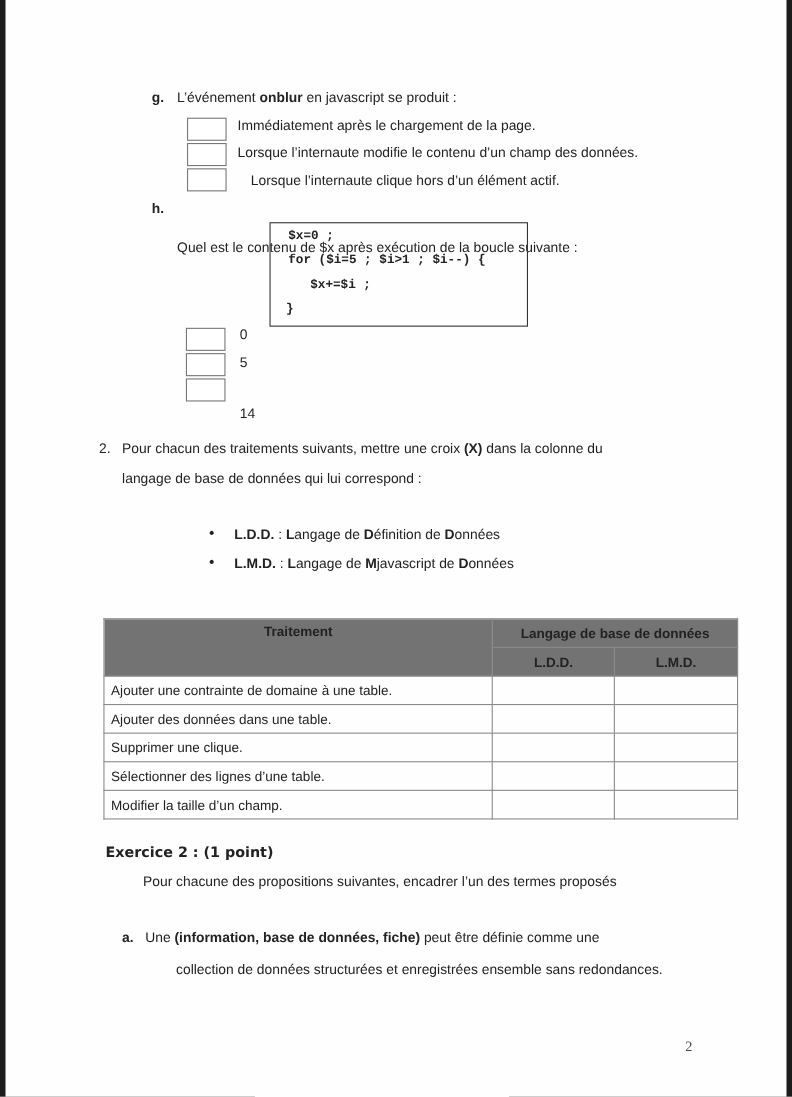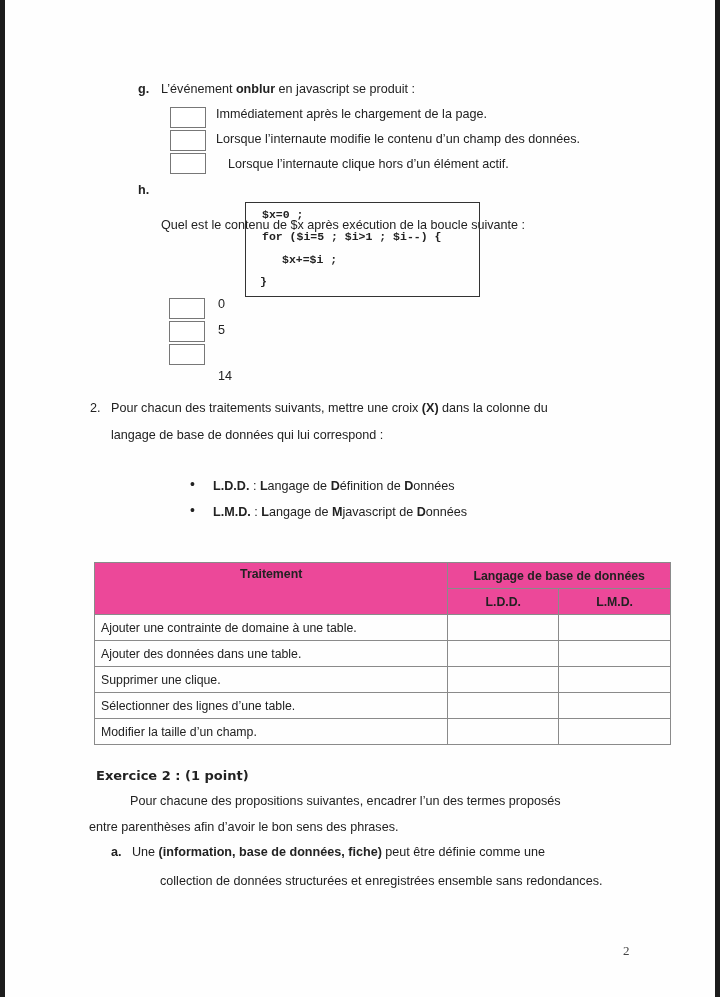--- a/index.html
+++ b/index.html
@@ -29,21 +29,21 @@
     }
     .codebox .line { position: absolute; white-space: pre; }
     .bullet { position: absolute; font-size: 14px; }
     table.ldd {
       position: absolute; left: 89px; top: 562px; width: 577px;
       border-collapse: collapse; font-size: 12.3px;
     }
     table.ldd td, table.ldd th {
       border: 1px solid #8a8a8a; padding: 0 6px; height: 25px;
     }
-    table.ldd th { background: #ec4899; font-weight: bold; }
+    table.ldd th { background: #737373; font-weight: bold; }
     table.ldd .hdr-trait { text-align: center; vertical-align: top; padding-top: 4px; }
     .ex-title {
       font-family: "DejaVu Sans", sans-serif; font-weight: bold; font-size: 13px;
     }
     .pnum { font-family: "Liberation Serif", serif; font-size: 13px; color: #444; }
   </style>
 </head>
 <body>
 
 <div class="page">
@@ -123,19 +123,18 @@
     <tr>
       <td>Modifier la taille d’un champ.</td>
       <td></td>
       <td></td>
     </tr>
   </tbody>
     </table>
 
   <span class="abs ex-title" style="left:91px;top:768px;">Exercice 2 : (1 point)</span>
   <span class="abs q-text" style="left:125px;top:794px;">Pour chacune des propositions suivantes, encadrer l’un des termes proposés</span>
-  <span class="abs q-text" style="left:84px;top:820px;">entre parenthèses afin d’avoir le bon sens des phrases.</span>
   <span class="abs q-letter" style="left:106px;top:845px;">a.</span>
   <span class="abs q-text" style="left:127px;top:845px;"><span>Une </span><b>(information, base de données, fiche)</b><span> peut être définie comme une</span></span>
   <span class="abs q-text" style="left:127px;top:874px;margin-left:28px;">collection de données structurées et enregistrées ensemble sans redondances.</span>
 
   <span class="abs pnum" style="left:618px;top:943px;">2</span>
 </div>
 
 </body></html>

